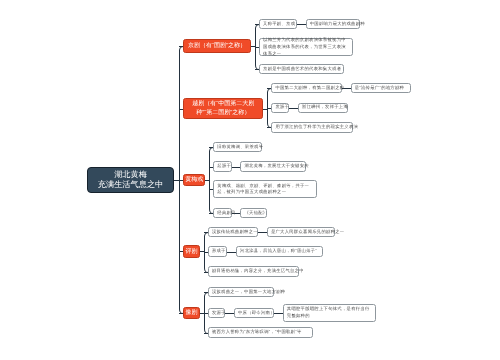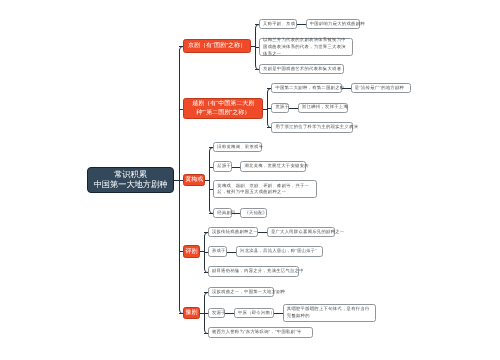--- a/index.html
+++ b/index.html
@@ -87,22 +87,22 @@
       <path d="M 204.5 296 V 329" fill="none" stroke="#24323f" stroke-width="1" stroke-linecap="butt"></path>
       <path d="M 204.5 296 Q 204.5 292.5 208 292.5" fill="none" stroke="#24323f" stroke-width="1" stroke-linecap="butt"></path>
       <path d="M 204.5 329 Q 204.5 333.5 208 333.5" fill="none" stroke="#24323f" stroke-width="1" stroke-linecap="butt"></path>
       <path d="M 204 292.5 H 208" fill="none" stroke="#24323f" stroke-width="1" stroke-linecap="butt"></path>
       <path d="M 204 313.5 H 208" fill="none" stroke="#24323f" stroke-width="1" stroke-linecap="butt"></path>
       <path d="M 225 313.5 H 234" fill="none" stroke="#24323f" stroke-width="1" stroke-linecap="butt"></path>
       <path d="M 274 313.5 H 283" fill="none" stroke="#24323f" stroke-width="1" stroke-linecap="butt"></path>
       <path d="M 204 333.5 H 208" fill="none" stroke="#24323f" stroke-width="1" stroke-linecap="butt"></path>
     </svg>
 <div class="central" style="left: 87px; top: 167px; width: 87px; height: 26px;">
-      <span>常识积累</span>
-      <span>中国第一大地方剧种</span>
+      <span>湖北黄梅</span>
+      <span>充满生活气息之中</span>
     </div>
     <div class="b1" style="left: 183.1px; top: 39px; width: 68px; height: 13.6px;">
       <span>京剧（有“国剧”之称）</span>
     </div>
     <div class="n" style="left: 258.9px; top: 18.9px; width: 38px; height: 10.4px;">
       <span>又称平剧、京戏</span>
     </div>
     <div class="n" style="left: 305.5px; top: 18.9px; width: 54.5px; height: 10.4px;">
       <span>中国影响力最大的戏曲剧种</span>
     </div>

